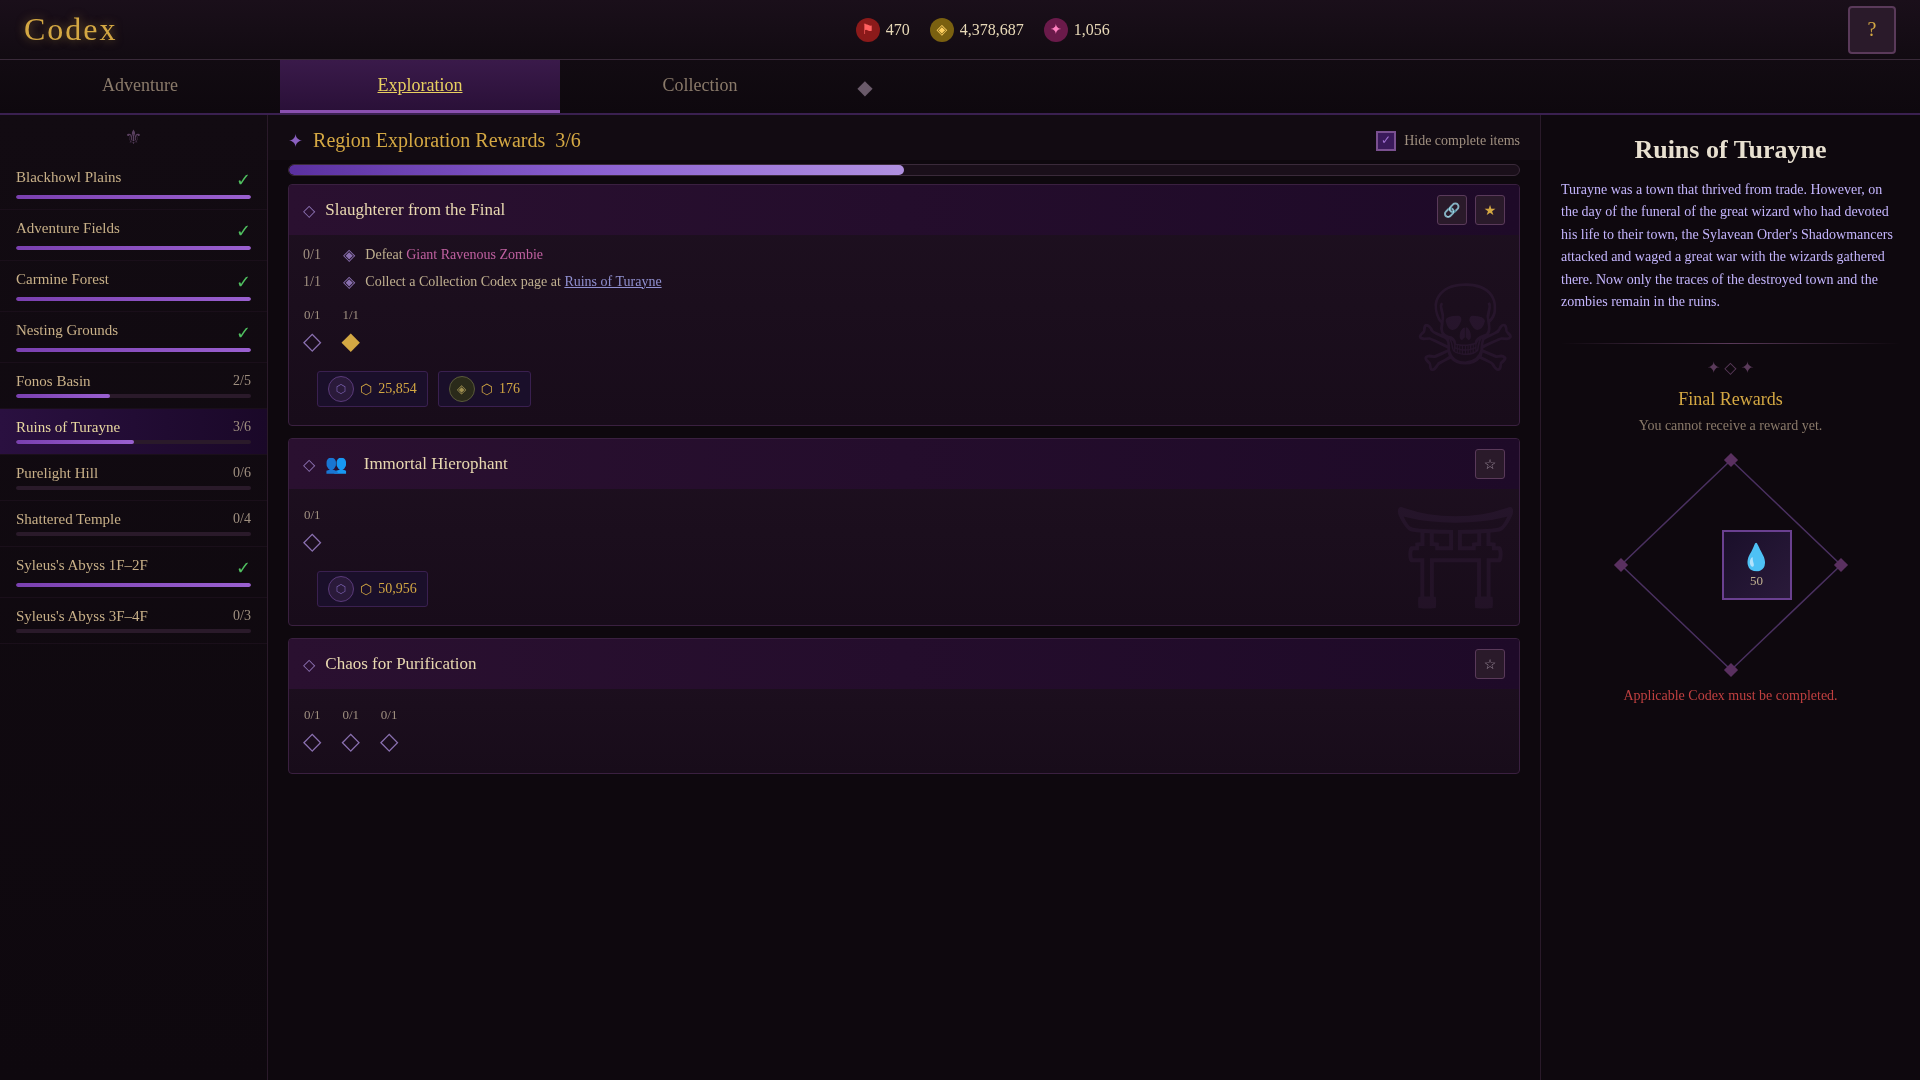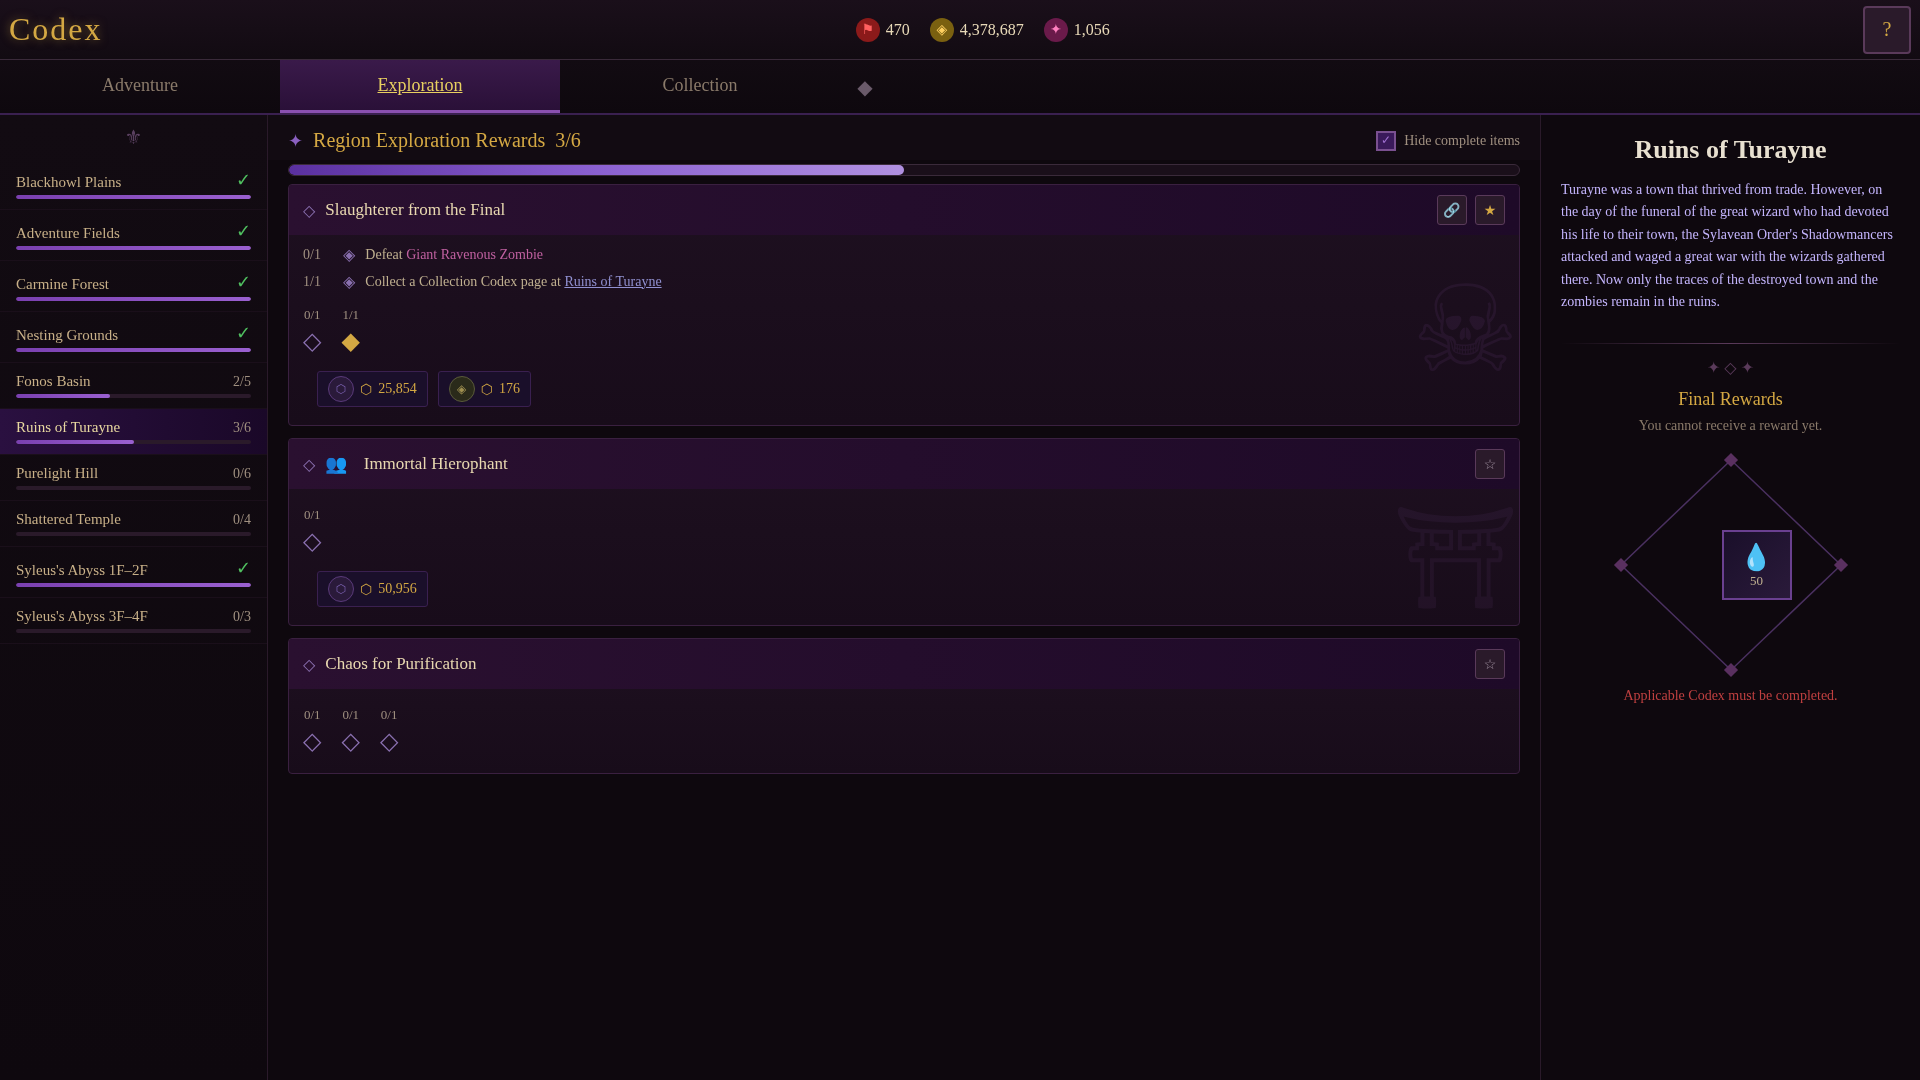--- a/index.html
+++ b/index.html
@@ -27,21 +27,21 @@
       z-index: 1;
       width: 1920px;
       height: 1080px;
     }
 
     
     .header {
       display: flex;
       align-items: center;
       justify-content: space-between;
-      padding: 8px 9px;
+      padding: 8px 24px;
       background: linear-gradient(180deg, #1a0f1a 0%, #120b12 100%);
       border-bottom: 1px solid #3a2a3a;
       height: 60px;
     }
 
     .app-title {
       font-size: 32px;
       color: #d4a843;
       font-family: 'Georgia', serif;
       letter-spacing: 2px;
@@ -166,21 +166,21 @@
       border-bottom: 1px solid #1a0f1a;
       position: relative;
     }
 
     .sidebar-item.active {
       background: linear-gradient(90deg, #2a1040 0%, #1a0828 100%);
     }
 
     .sidebar-item-header {
       display: flex;
-      align-items: flex-end;
+      align-items: flex-start;
       justify-content: space-between;
       margin-bottom: 4px;
     }
 
     .sidebar-item-name {
       font-size: 15px;
       color: #c8b088;
     }
 
     .sidebar-item.active .sidebar-item-name {

